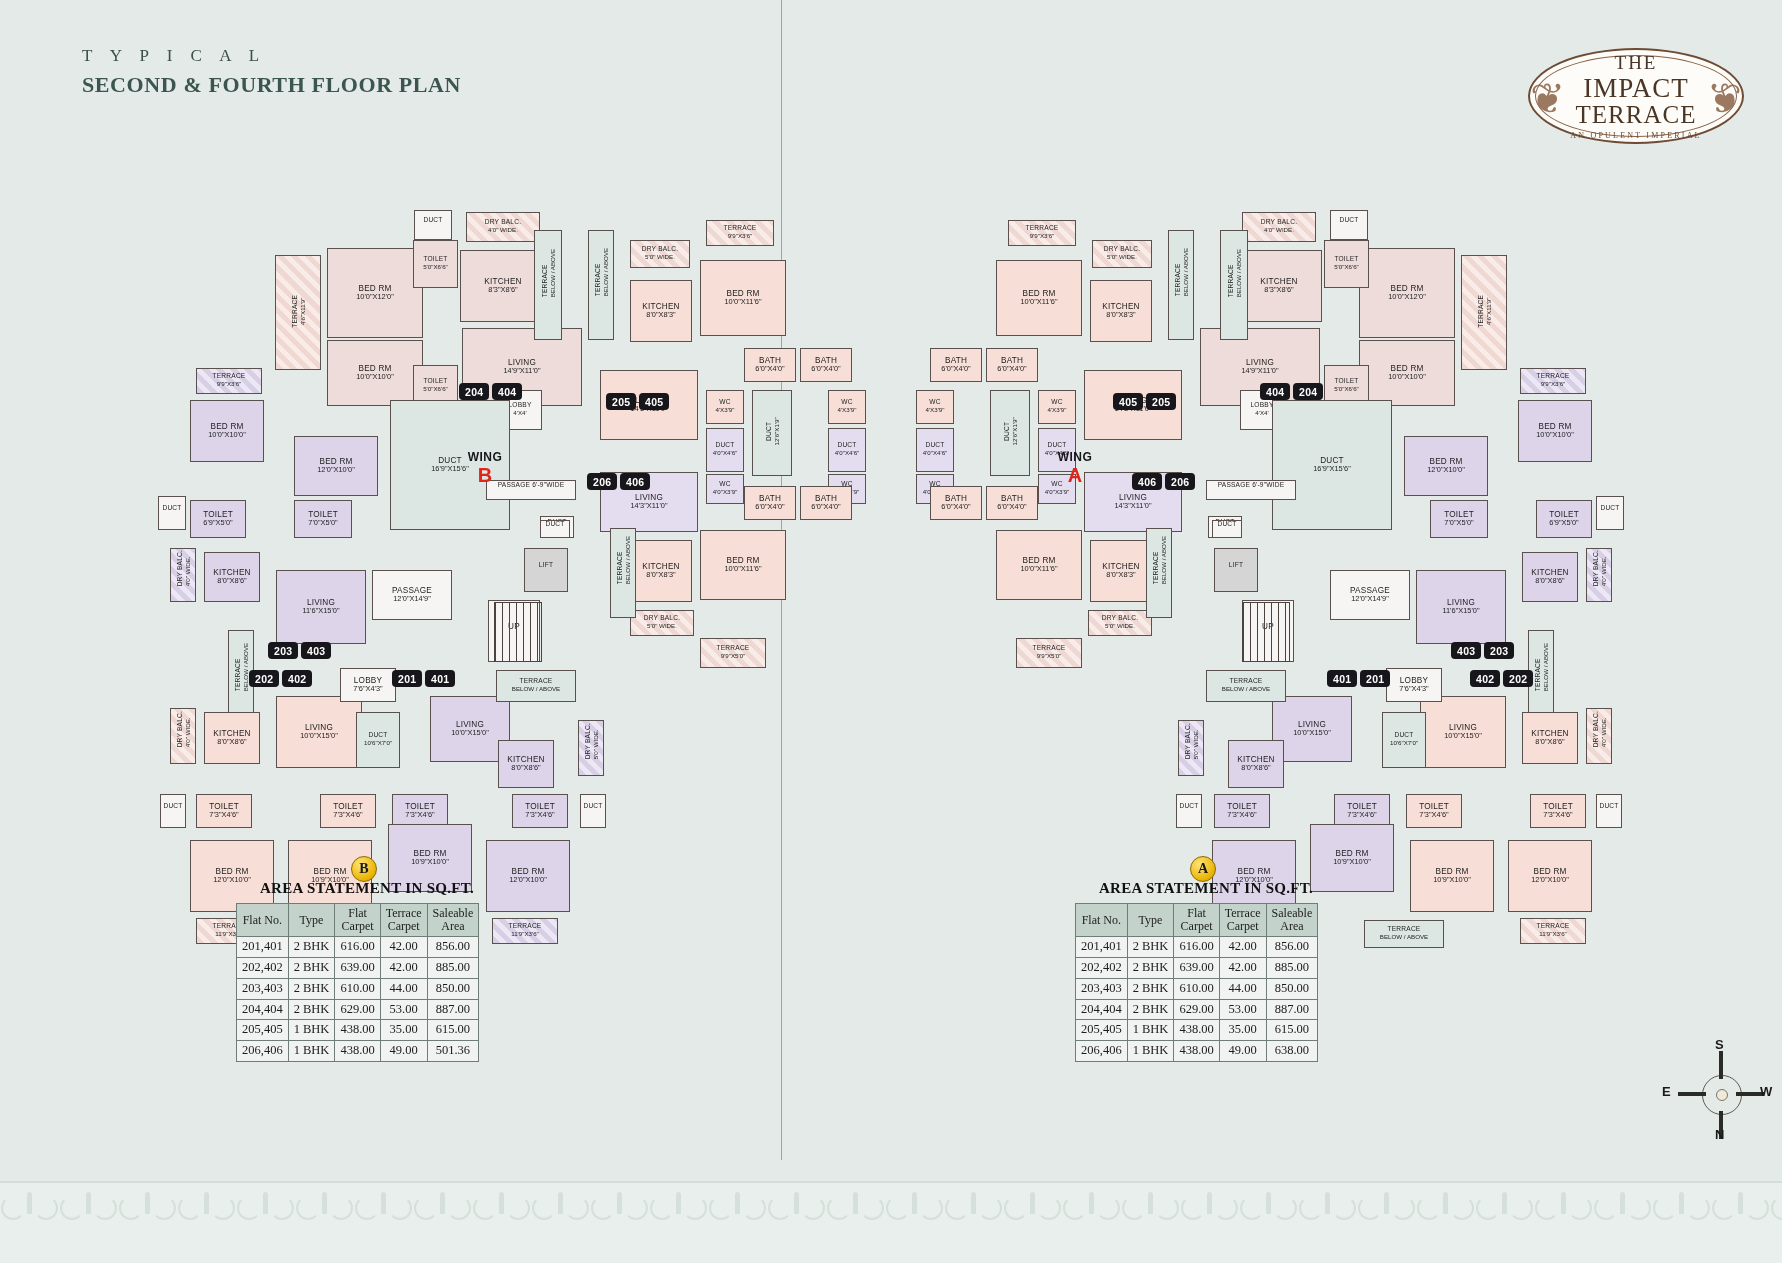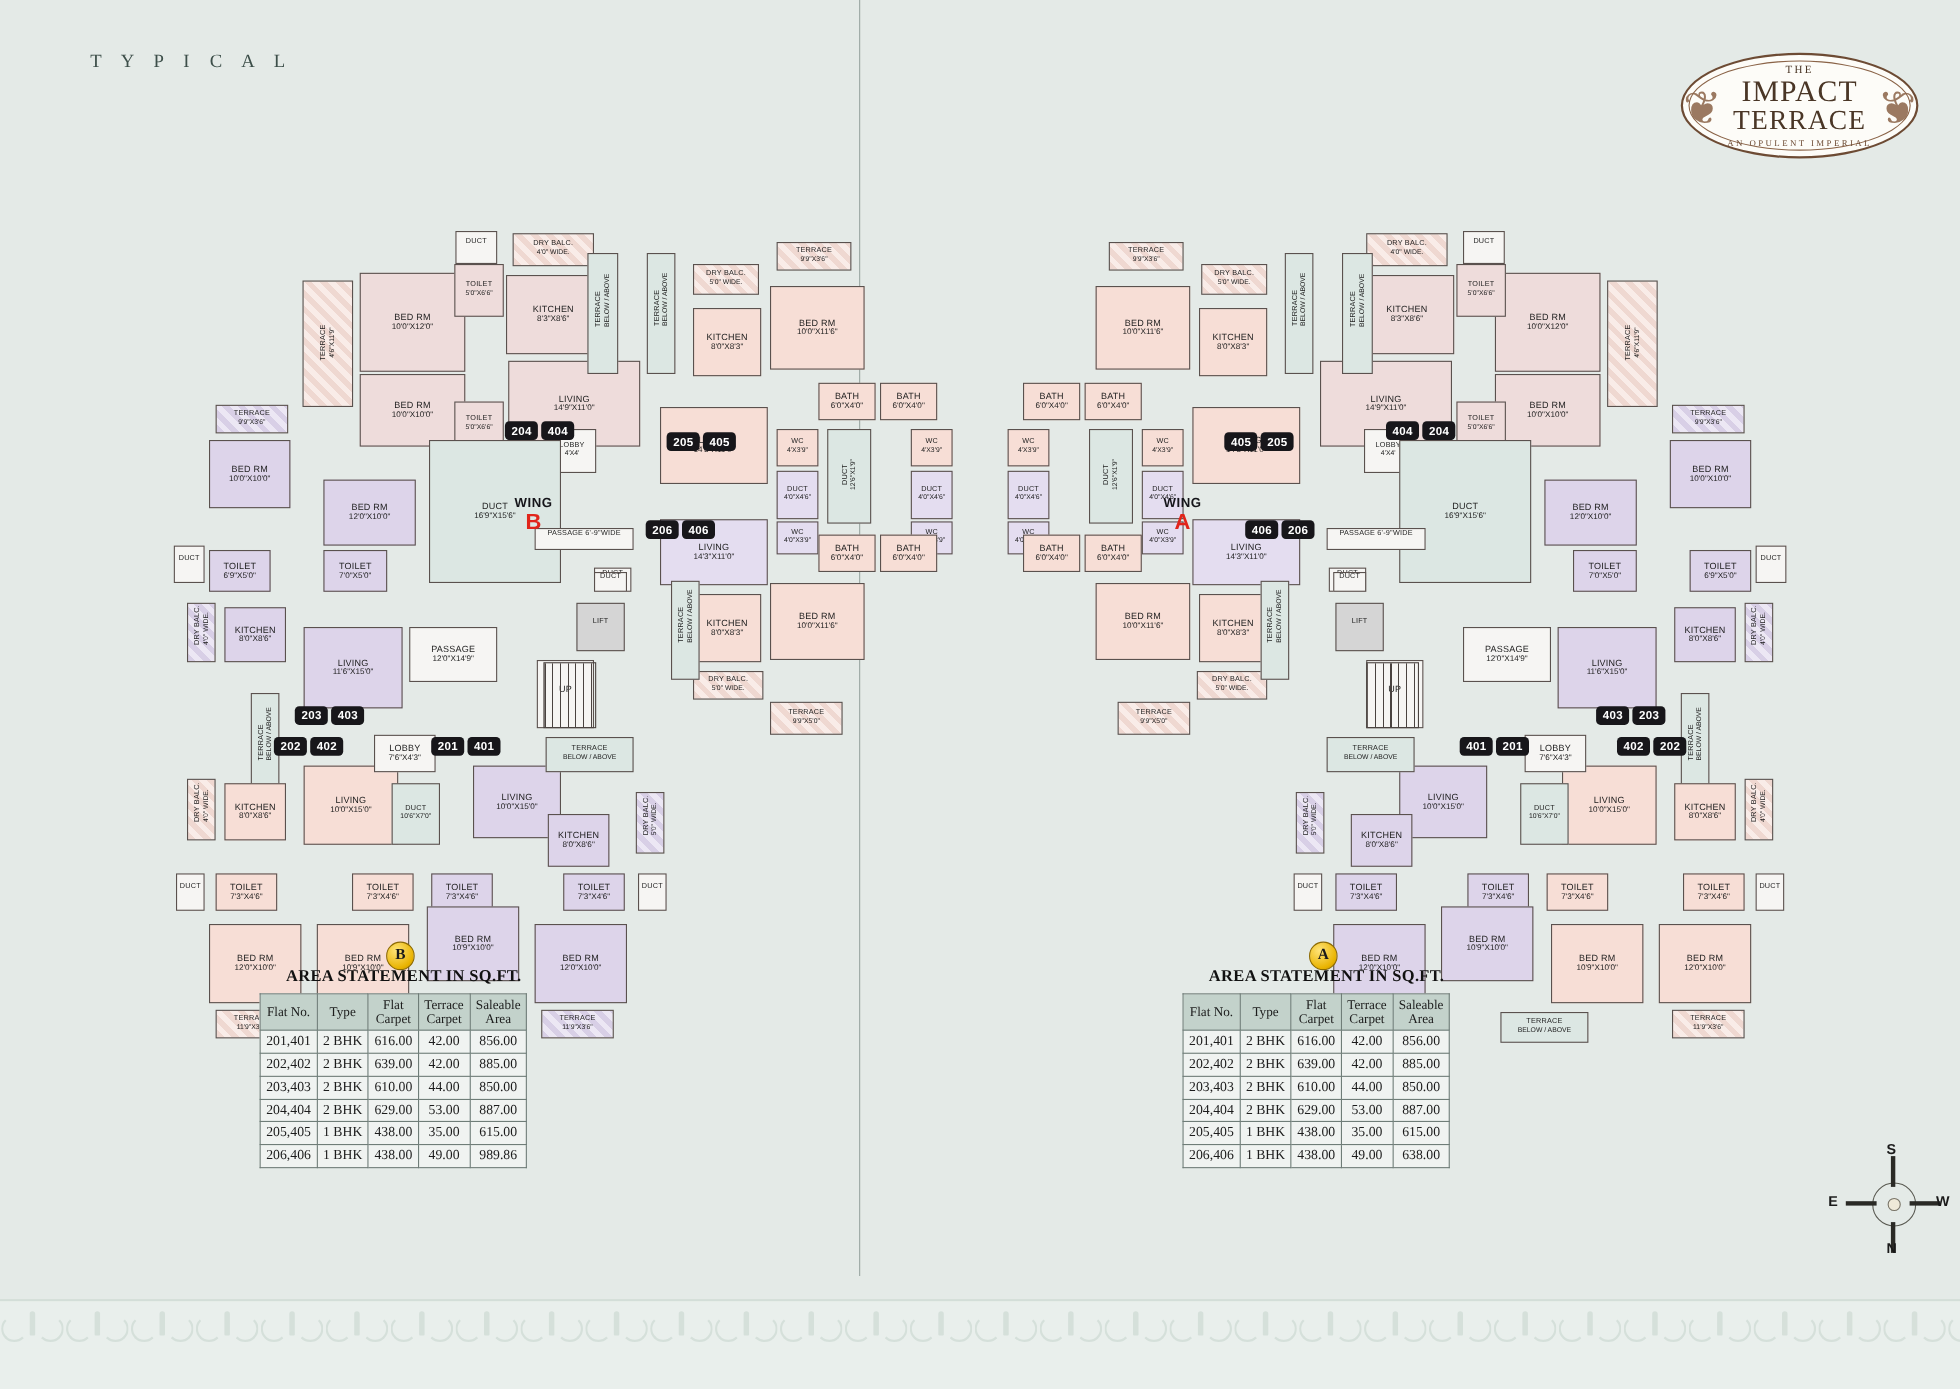--- a/index.html
+++ b/index.html
@@ -30,21 +30,21 @@
   .logo-oval{
     position:absolute;inset:0;border-radius:50%/50%;
     background:#fdfcf8;border:2px solid #6d4b34;
   }
   .logo-oval:after{
     content:"";position:absolute;inset:5px;border-radius:50%/50%;
     border:1px solid #8a6347;
   }
   .logo-txt{position:absolute;inset:0;display:flex;flex-direction:column;
     align-items:center;justify-content:center;font-family:"Liberation Serif",serif;color:#4a3626;}
-  .lg1{font-size:10px;letter-spacing:2px;}
+  .lg1{font-size:19px;letter-spacing:2px;}
   .lg2{font-size:27px;letter-spacing:1px;font-weight:400;margin-top:-1px;}
   .lg3{font-size:25px;letter-spacing:1px;margin-top:-3px;}
   .lg4{font-size:8px;letter-spacing:2.2px;margin-top:2px;color:#6d4b34;}
   .flourish{position:absolute;top:26px;width:40px;height:44px;color:#7a5troke;
     font-size:42px;color:#8a6347;font-family:"Liberation Serif",serif;opacity:.85;}
   .fl-l{left:2px;}
   .fl-r{right:2px;transform:scaleX(-1);}
 
   
   .plan{position:absolute;left:0;top:100px;width:1782px;height:760px;}
@@ -136,20 +136,21 @@
     repeating-linear-gradient(to right,#4a4340 0 1px,transparent 1px 7px);
     border:1px solid #4a4340;}
 </style>
 </head>
 <body>
 
 <div id="page">
 
   <div class="hdr">
     <div class="hdr-sup">T Y P I C A L</div>
+    <div class="hdr-main">SECOND &amp; FOURTH FLOOR PLAN</div>
   </div>
 
   <div class="logo">
     <div class="logo-oval"></div>
     <div class="flourish fl-l">❦</div>
     <div class="flourish fl-r">❦</div>
     <div class="logo-txt">
       <div class="lg1">THE</div>
       <div class="lg2">IMPACT</div>
       <div class="lg3">TERRACE</div>
@@ -961,21 +962,21 @@
             <td>1 BHK</td>
             <td>438.00</td>
             <td>35.00</td>
             <td>615.00</td>
           </tr>
           <tr>
             <td>206,406</td>
             <td>1 BHK</td>
             <td>438.00</td>
             <td>49.00</td>
-            <td>989.86</td>
+            <td>501.36</td>
           </tr>
         </tbody>
       </table>
   </div>
 
   <div class="astmt" style="left:1075px;top:880px;width:262px;">
     <div class="astmt-title">AREA STATEMENT IN SQ.FT.</div>
     <table class="area" id="tbl-a">
         <thead>
           <tr>

